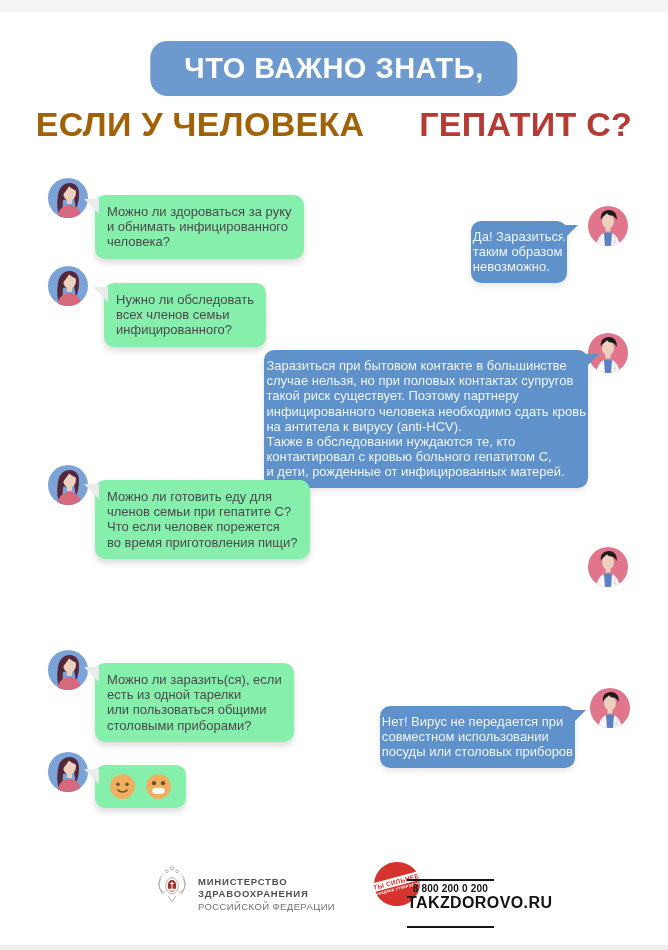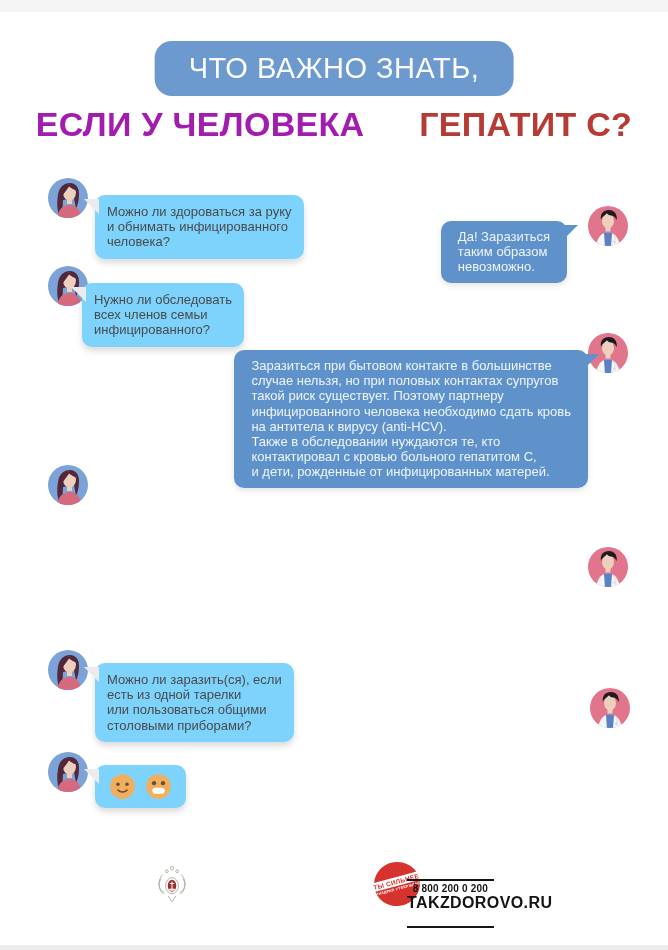--- a/index.html
+++ b/index.html
@@ -7,47 +7,47 @@
     position:relative;width:668px;height:950px;background:#ffffff;overflow:hidden;
     font-family:"Liberation Sans",sans-serif;
   }
   .top-strip{position:absolute;left:0;top:0;width:668px;height:12px;background:#f5f5f6;}
   .bottom-strip{position:absolute;left:0;bottom:0;width:668px;height:5px;background:#ededee;}
 
   
   .badge{
     position:absolute;top:41px;left:50%;transform:translateX(-50%);
     background:#6d9ace;color:#fdfdfe;border-radius:17px;
-    padding:11px 34px;font-size:29px;font-weight:normal;letter-spacing:.5px;white-space:nowrap;
+    padding:11px 34px;font-size:29px;font-weight:bold;letter-spacing:.5px;white-space:nowrap;
   }
   .title{
     position:absolute;top:105px;left:0;width:668px;text-align:center;
     font-size:34px;font-weight:bold;letter-spacing:.3px;white-space:nowrap;
   }
-  .title .blue{color:#a21caf;}
+  .title .blue{color:#a16207;}
   .title .red{color:#b63b35;margin-left:45px;}
 
   
   .avatar{
     position:absolute;width:40px;height:40px;border-radius:50%;overflow:hidden;
   }
   .avatar svg{display:block;width:40px;height:40px;}
   .bubble{
     position:absolute;white-space:pre-line;font-size:13px;line-height:1.17;border-radius:10px;
   }
   .q{
-    background:#7dd3fc;color:#4a4a4c;padding:9px 12px;
+    background:#86efac;color:#4a4a4c;padding:9px 12px;
     box-shadow:0 4px 6px rgba(0,0,0,.14);
   }
   .q::before{
     content:"";position:absolute;top:4px;left:-11px;width:0;height:0;
     border-top:15px solid #ebebee;border-left:15px solid transparent;
   }
   .a{
-    background:#5f92cb;color:#eef5fb;padding:8px 17px;
+    background:#5f92cb;color:#eef5fb;padding:8px 2px;
     box-shadow:0 3px 6px rgba(0,0,0,.10);
   }
   .a::after{
     content:"";position:absolute;top:4px;right:-11px;width:0;height:0;
     border-top:15px solid #5f92cb;border-right:15px solid transparent;
   }
   .emoji-bubble{display:flex;gap:9px;align-items:center;padding:8px 14px;}
   .emoji-bubble svg{display:block;width:27px;height:27px;}
 
   
@@ -120,21 +120,21 @@
   <div class="avatar" style="left:48px;top:266px">
     <svg viewBox="0 0 40 40">
       <rect width="40" height="40" fill="#7ba3d8"></rect>
       <path d="M14 42 C8 34 9 24 10 17 C11 9 16 5 22 5 C28 5 31 10 31 16 C31 22 30 26 28 31 L26 20 L15 22 Z" fill="#53283a"></path>
       <ellipse cx="21.5" cy="14.5" rx="6.5" ry="8" fill="#ecd0bd"></ellipse>
       <rect x="19" y="20" width="5" height="6" fill="#ecd0bd"></rect>
       <path d="M9 41 C10 31 15 27 21.5 27 C28 27 32 31 33.5 41 Z" fill="#d5697e"></path>
       <path d="M13 21 C12 12 15 6.5 22 6 C27 5.6 30 9 30.5 13 C26 12 24 11 21 8.5 C19 12 16 14.5 13 21 Z" fill="#53283a"></path>
     </svg>
   </div>
-  <div class="bubble q" style="left:82px;top:283px">Нужно ли обследовать
+  <div class="bubble q" style="left:104px;top:283px">Нужно ли обследовать
 всех членов семьи
 инфицированного?</div>
 
   <div class="avatar" style="left:588px;top:333px">
     <svg viewBox="0 0 40 40">
       <rect width="40" height="40" fill="#e0758b"></rect>
       <ellipse cx="20" cy="15" rx="6" ry="7.5" fill="#ecd0bd"></ellipse>
       <rect x="17.5" y="20" width="5" height="5.5" fill="#ecd0bd"></rect>
       <path d="M13 14 C11.5 6 18 2.5 24 4.5 C28 6 29.5 11 28.5 14 C27 10.5 25 9.5 23 9.5 C21 9.5 19.5 8.5 19 7 C17 9.5 14 10.5 13 14 Z" fill="#1d1b1e"></path>
       <path d="M8 41 C9.5 30 14 26.5 20 26.5 C26 26.5 30.5 30 32 41 Z" fill="#f7f7f7"></path>
@@ -155,20 +155,24 @@
   <div class="avatar" style="left:48px;top:465px">
     <svg viewBox="0 0 40 40">
       <rect width="40" height="40" fill="#7ba3d8"></rect>
       <path d="M14 42 C8 34 9 24 10 17 C11 9 16 5 22 5 C28 5 31 10 31 16 C31 22 30 26 28 31 L26 20 L15 22 Z" fill="#53283a"></path>
       <ellipse cx="21.5" cy="14.5" rx="6.5" ry="8" fill="#ecd0bd"></ellipse>
       <rect x="19" y="20" width="5" height="6" fill="#ecd0bd"></rect>
       <path d="M9 41 C10 31 15 27 21.5 27 C28 27 32 31 33.5 41 Z" fill="#d5697e"></path>
       <path d="M13 21 C12 12 15 6.5 22 6 C27 5.6 30 9 30.5 13 C26 12 24 11 21 8.5 C19 12 16 14.5 13 21 Z" fill="#53283a"></path>
     </svg>
   </div>
+  <div class="bubble q" style="left:95px;top:480px">Можно ли готовить еду для
+членов семьи при гепатите С?
+Что если человек порежется
+во время приготовления пищи?</div>
 
   <div class="avatar" style="left:588px;top:547px">
     <svg viewBox="0 0 40 40">
       <rect width="40" height="40" fill="#e0758b"></rect>
       <ellipse cx="20" cy="15" rx="6" ry="7.5" fill="#ecd0bd"></ellipse>
       <rect x="17.5" y="20" width="5" height="5.5" fill="#ecd0bd"></rect>
       <path d="M13 14 C11.5 6 18 2.5 24 4.5 C28 6 29.5 11 28.5 14 C27 10.5 25 9.5 23 9.5 C21 9.5 19.5 8.5 19 7 C17 9.5 14 10.5 13 14 Z" fill="#1d1b1e"></path>
       <path d="M8 41 C9.5 30 14 26.5 20 26.5 C26 26.5 30.5 30 32 41 Z" fill="#f7f7f7"></path>
       <path d="M16 27 L20 26.3 L24 27 L23 41 L17 41 Z" fill="#5c80c5"></path>
       <path d="M24.5 28 C27 30 27.6 33 26.6 35.2" stroke="#d7dde8" stroke-width="1.1" fill="none"></path>
@@ -196,20 +200,23 @@
       <rect width="40" height="40" fill="#e0758b"></rect>
       <ellipse cx="20" cy="15" rx="6" ry="7.5" fill="#ecd0bd"></ellipse>
       <rect x="17.5" y="20" width="5" height="5.5" fill="#ecd0bd"></rect>
       <path d="M13 14 C11.5 6 18 2.5 24 4.5 C28 6 29.5 11 28.5 14 C27 10.5 25 9.5 23 9.5 C21 9.5 19.5 8.5 19 7 C17 9.5 14 10.5 13 14 Z" fill="#1d1b1e"></path>
       <path d="M8 41 C9.5 30 14 26.5 20 26.5 C26 26.5 30.5 30 32 41 Z" fill="#f7f7f7"></path>
       <path d="M16 27 L20 26.3 L24 27 L23 41 L17 41 Z" fill="#5c80c5"></path>
       <path d="M24.5 28 C27 30 27.6 33 26.6 35.2" stroke="#d7dde8" stroke-width="1.1" fill="none"></path>
       <circle cx="26.4" cy="36" r="1.4" fill="#d7dde8"></circle>
     </svg>
   </div>
+  <div class="bubble a" style="right:93px;top:706px">Нет! Вирус не передается при
+совместном использовании
+посуды или столовых приборов</div>
 
   <div class="avatar" style="left:48px;top:752px">
     <svg viewBox="0 0 40 40">
       <rect width="40" height="40" fill="#7ba3d8"></rect>
       <path d="M14 42 C8 34 9 24 10 17 C11 9 16 5 22 5 C28 5 31 10 31 16 C31 22 30 26 28 31 L26 20 L15 22 Z" fill="#53283a"></path>
       <ellipse cx="21.5" cy="14.5" rx="6.5" ry="8" fill="#ecd0bd"></ellipse>
       <rect x="19" y="20" width="5" height="6" fill="#ecd0bd"></rect>
       <path d="M9 41 C10 31 15 27 21.5 27 C28 27 32 31 33.5 41 Z" fill="#d5697e"></path>
       <path d="M13 21 C12 12 15 6.5 22 6 C27 5.6 30 9 30.5 13 C26 12 24 11 21 8.5 C19 12 16 14.5 13 21 Z" fill="#53283a"></path>
     </svg>
@@ -240,20 +247,25 @@
         <circle cx="20" cy="5.5" r="2"></circle>
         <circle cx="14" cy="9" r="1.6"></circle>
         <circle cx="26" cy="9" r="1.6"></circle>
         <path d="M15.5 38 L20 45 L24.5 38"></path>
       </g>
       <ellipse cx="20" cy="26" rx="5" ry="7" fill="#9e2f28"></ellipse>
       <path d="M20 21 L20 30 M17.5 23.5 L22.5 23.5" stroke="#ffffff" stroke-width="1.2"></path>
       <path d="M16.5 29.5 a3.5 2.4 0 0 0 7 0 Z" fill="#ffffff"></path>
     </svg>
   </div>
+  <div class="ministry">
+    <div class="b">МИНИСТЕРСТВО</div>
+    <div class="b">ЗДРАВООХРАНЕНИЯ</div>
+    <div class="r">РОССИЙСКОЙ ФЕДЕРАЦИИ</div>
+  </div>
 
   <div class="tz-circle">
     <div class="tz-band">ТЫ СИЛЬНЕЕ</div>
     <div class="tz-sub">МИНЗДРАВ УТВЕРЖДАЕТ</div>
   </div>
 
   <div class="phone-block">
     <div class="phone">8 800 200 0 200</div>
     <div class="site">TAKZDOROVO.RU</div>
   </div>

